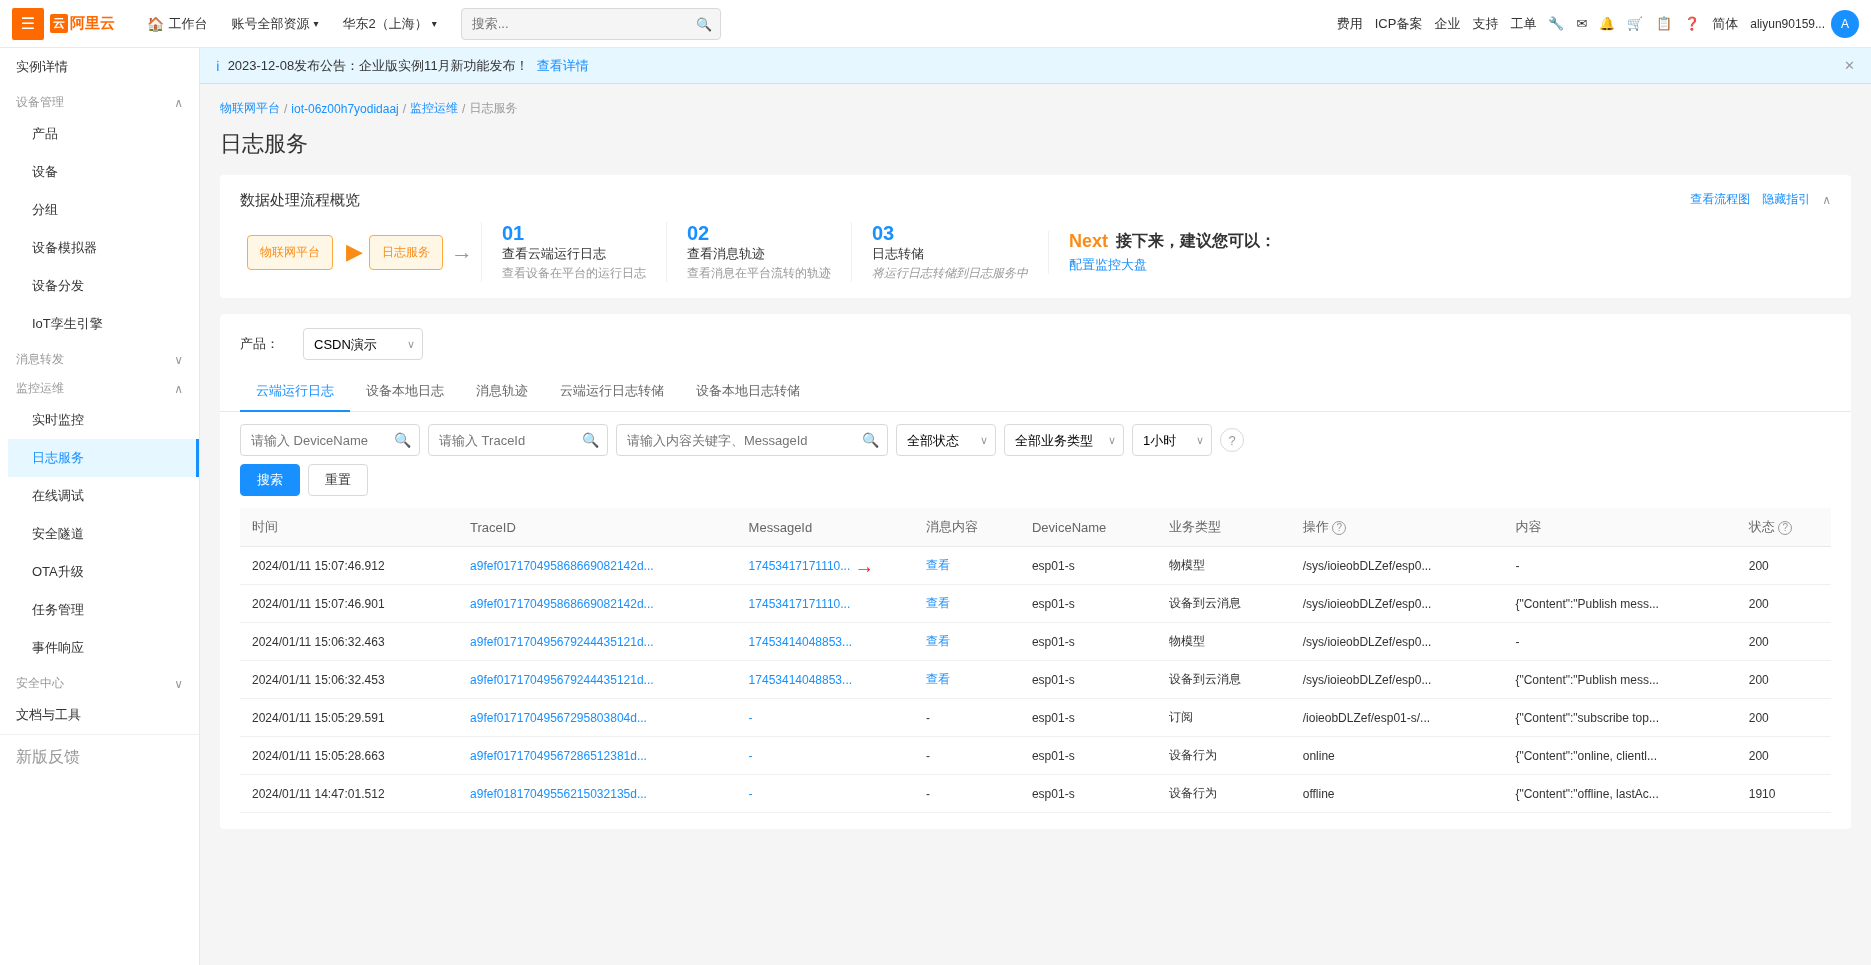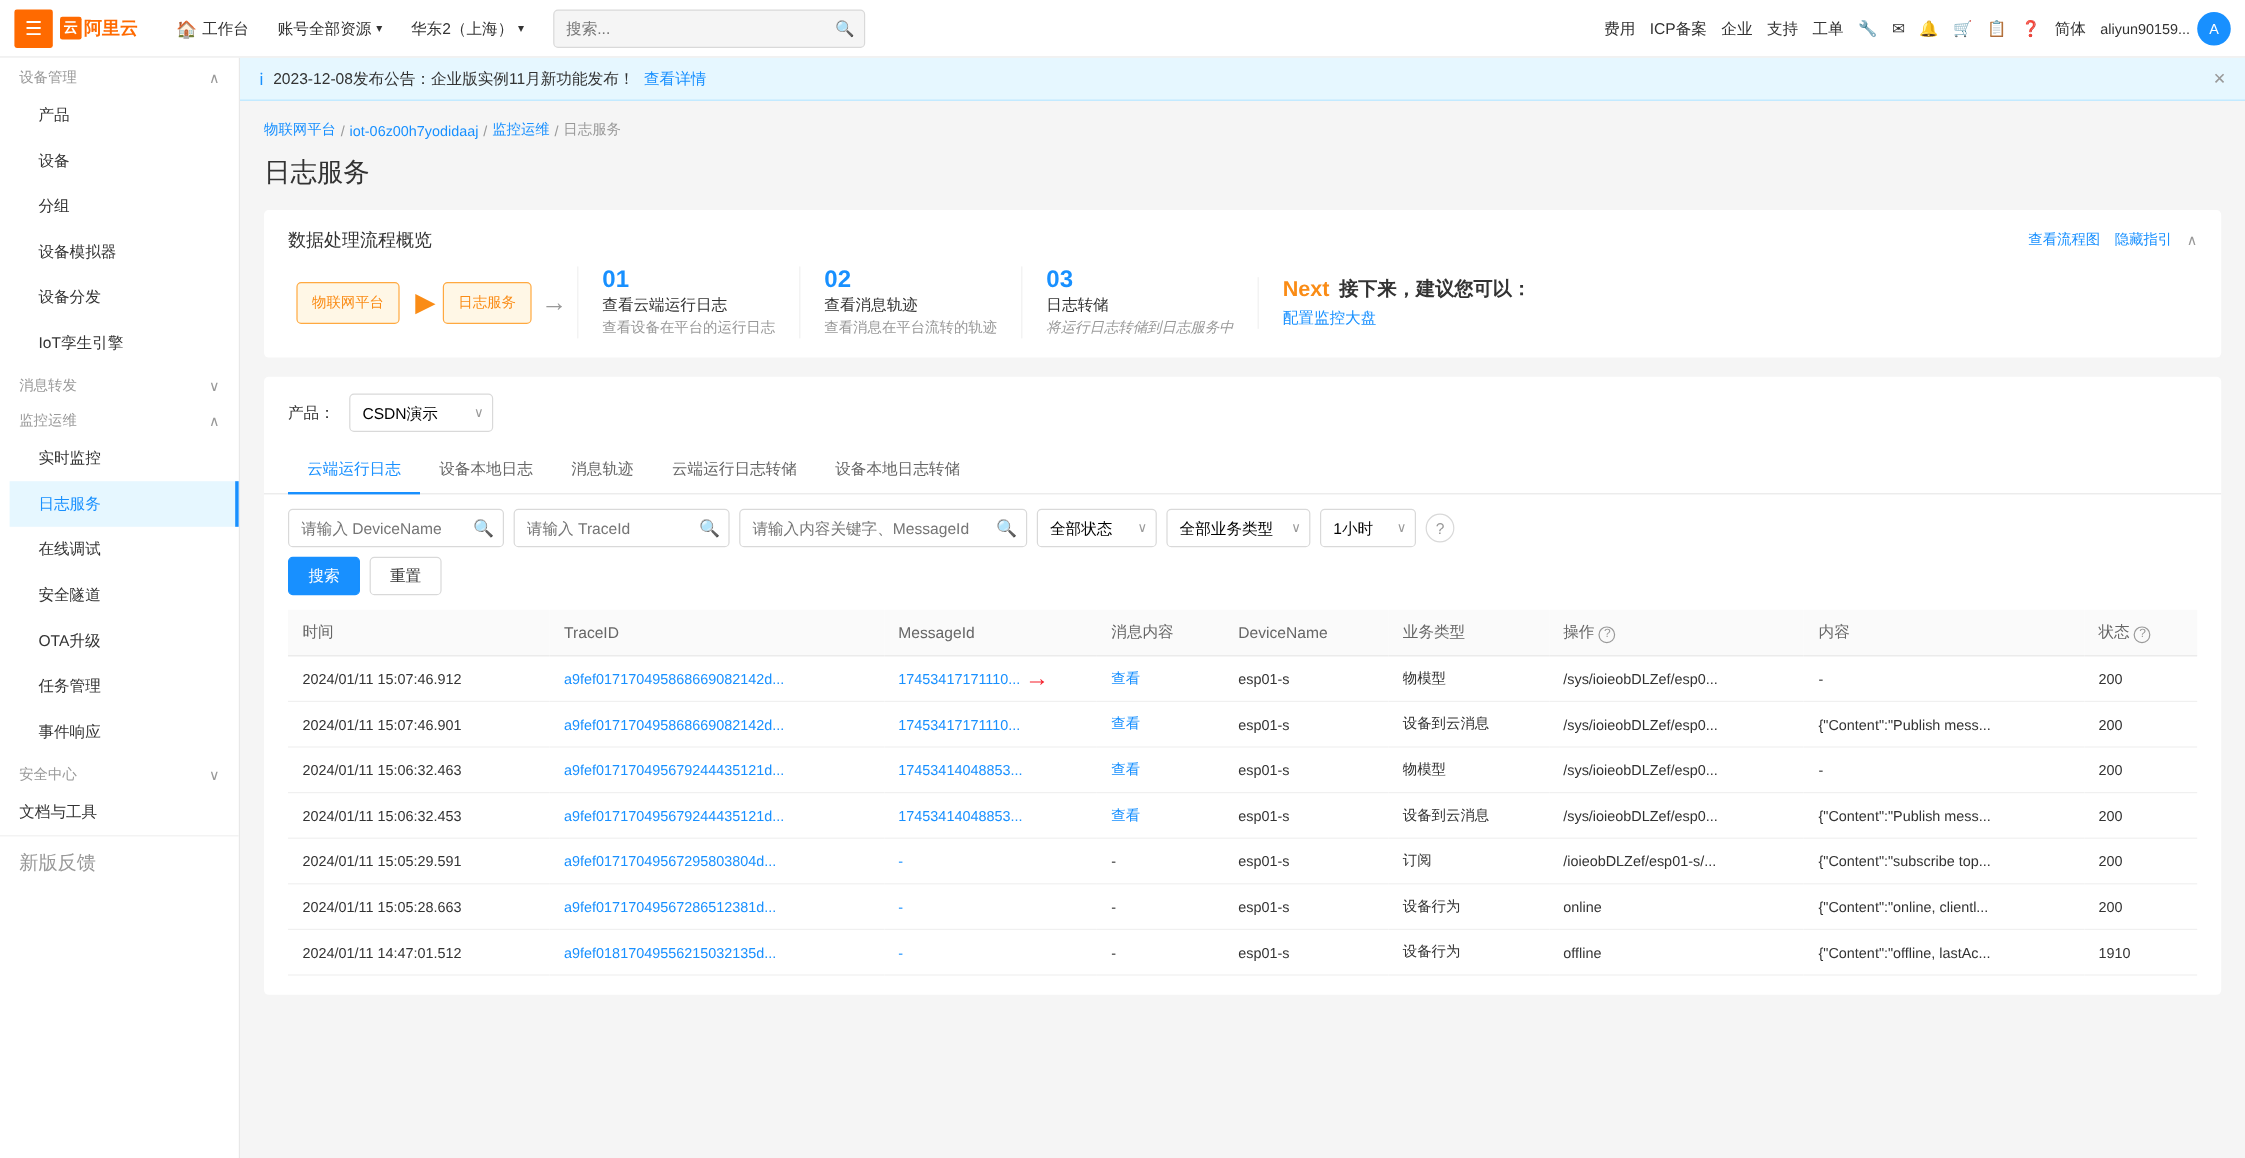--- a/index.html
+++ b/index.html
@@ -111,20 +111,23 @@
       <div class="nav-user">
         <span style="font-size:12px;color:#333;">aliyun90159...</span>
         <div class="avatar">A</div>
       </div>
     </div>
   </div>
 
   <div style="display:flex;flex:1;overflow:hidden;">
 
     <div class="sidebar">
+      <div class="sidebar-item" style="padding-left:16px;">
+        <span>实例详情</span>
+      </div>
       <div class="sidebar-section">
         <span>设备管理</span>
         <span>∧</span>
       </div>
       <div class="sidebar-sub">
         <div class="sidebar-item" style="padding-left:24px;">
           <span>产品</span>
         </div>
         <div class="sidebar-item" style="padding-left:24px;">
           <span>设备</span>
@@ -251,21 +254,21 @@
                 <span style="font-size:16px;font-weight:700;">接下来，建议您可以：</span>
               </div>
               <a style="color:#1890ff;font-size:13px;cursor:pointer;">配置监控大盘</a>
             </div>
           </div>
         </div>
 
         <div style="background:#fff;border-radius:4px;">
 
           <div style="padding:14px 20px 0;">
-            <div style="display:flex;align-items:center;gap:12px;margin-bottom:12px;">
+            <div style="display:flex;align-items:center;gap:24px;margin-bottom:12px;">
               <label style="font-size:13px;color:#333;white-space:nowrap;">产品：</label>
               <div class="select-w">
                 <select class="status-select" style="min-width:120px;">
                   <option>CSDN演示</option>
                 </select>
               </div>
             </div>
           </div>
 
           <div class="tabs" style="padding:0 20px;">
@@ -280,21 +283,21 @@
             <div style="display:flex;align-items:center;gap:8px;flex-wrap:wrap;margin-bottom:8px;">
               <div class="search-input-wrap">
                 <input type="text" class="search-input" style="width: 180px;" placeholder="请输入 DeviceName">
                 <span class="search-icon-btn">🔍</span>
               </div>
               <div class="search-input-wrap">
                 <input type="text" class="search-input" style="width: 180px;" placeholder="请输入 TraceId">
                 <span class="search-icon-btn">🔍</span>
               </div>
               <div class="search-input-wrap">
-                <input type="text" class="search-input" style="width: 240px;" placeholder="请输入内容关键字、MessageId">
+                <input type="text" class="search-input" style="width: 272px;" placeholder="请输入内容关键字、MessageId">
                 <span class="search-icon-btn">🔍</span>
               </div>
               <div class="select-w">
                 <select class="status-select" style="min-width:100px;">
                   <option>全部状态</option>
                 </select>
               </div>
               <div class="select-w">
                 <select class="status-select" style="min-width:120px;">
                   <option>全部业务类型</option>

